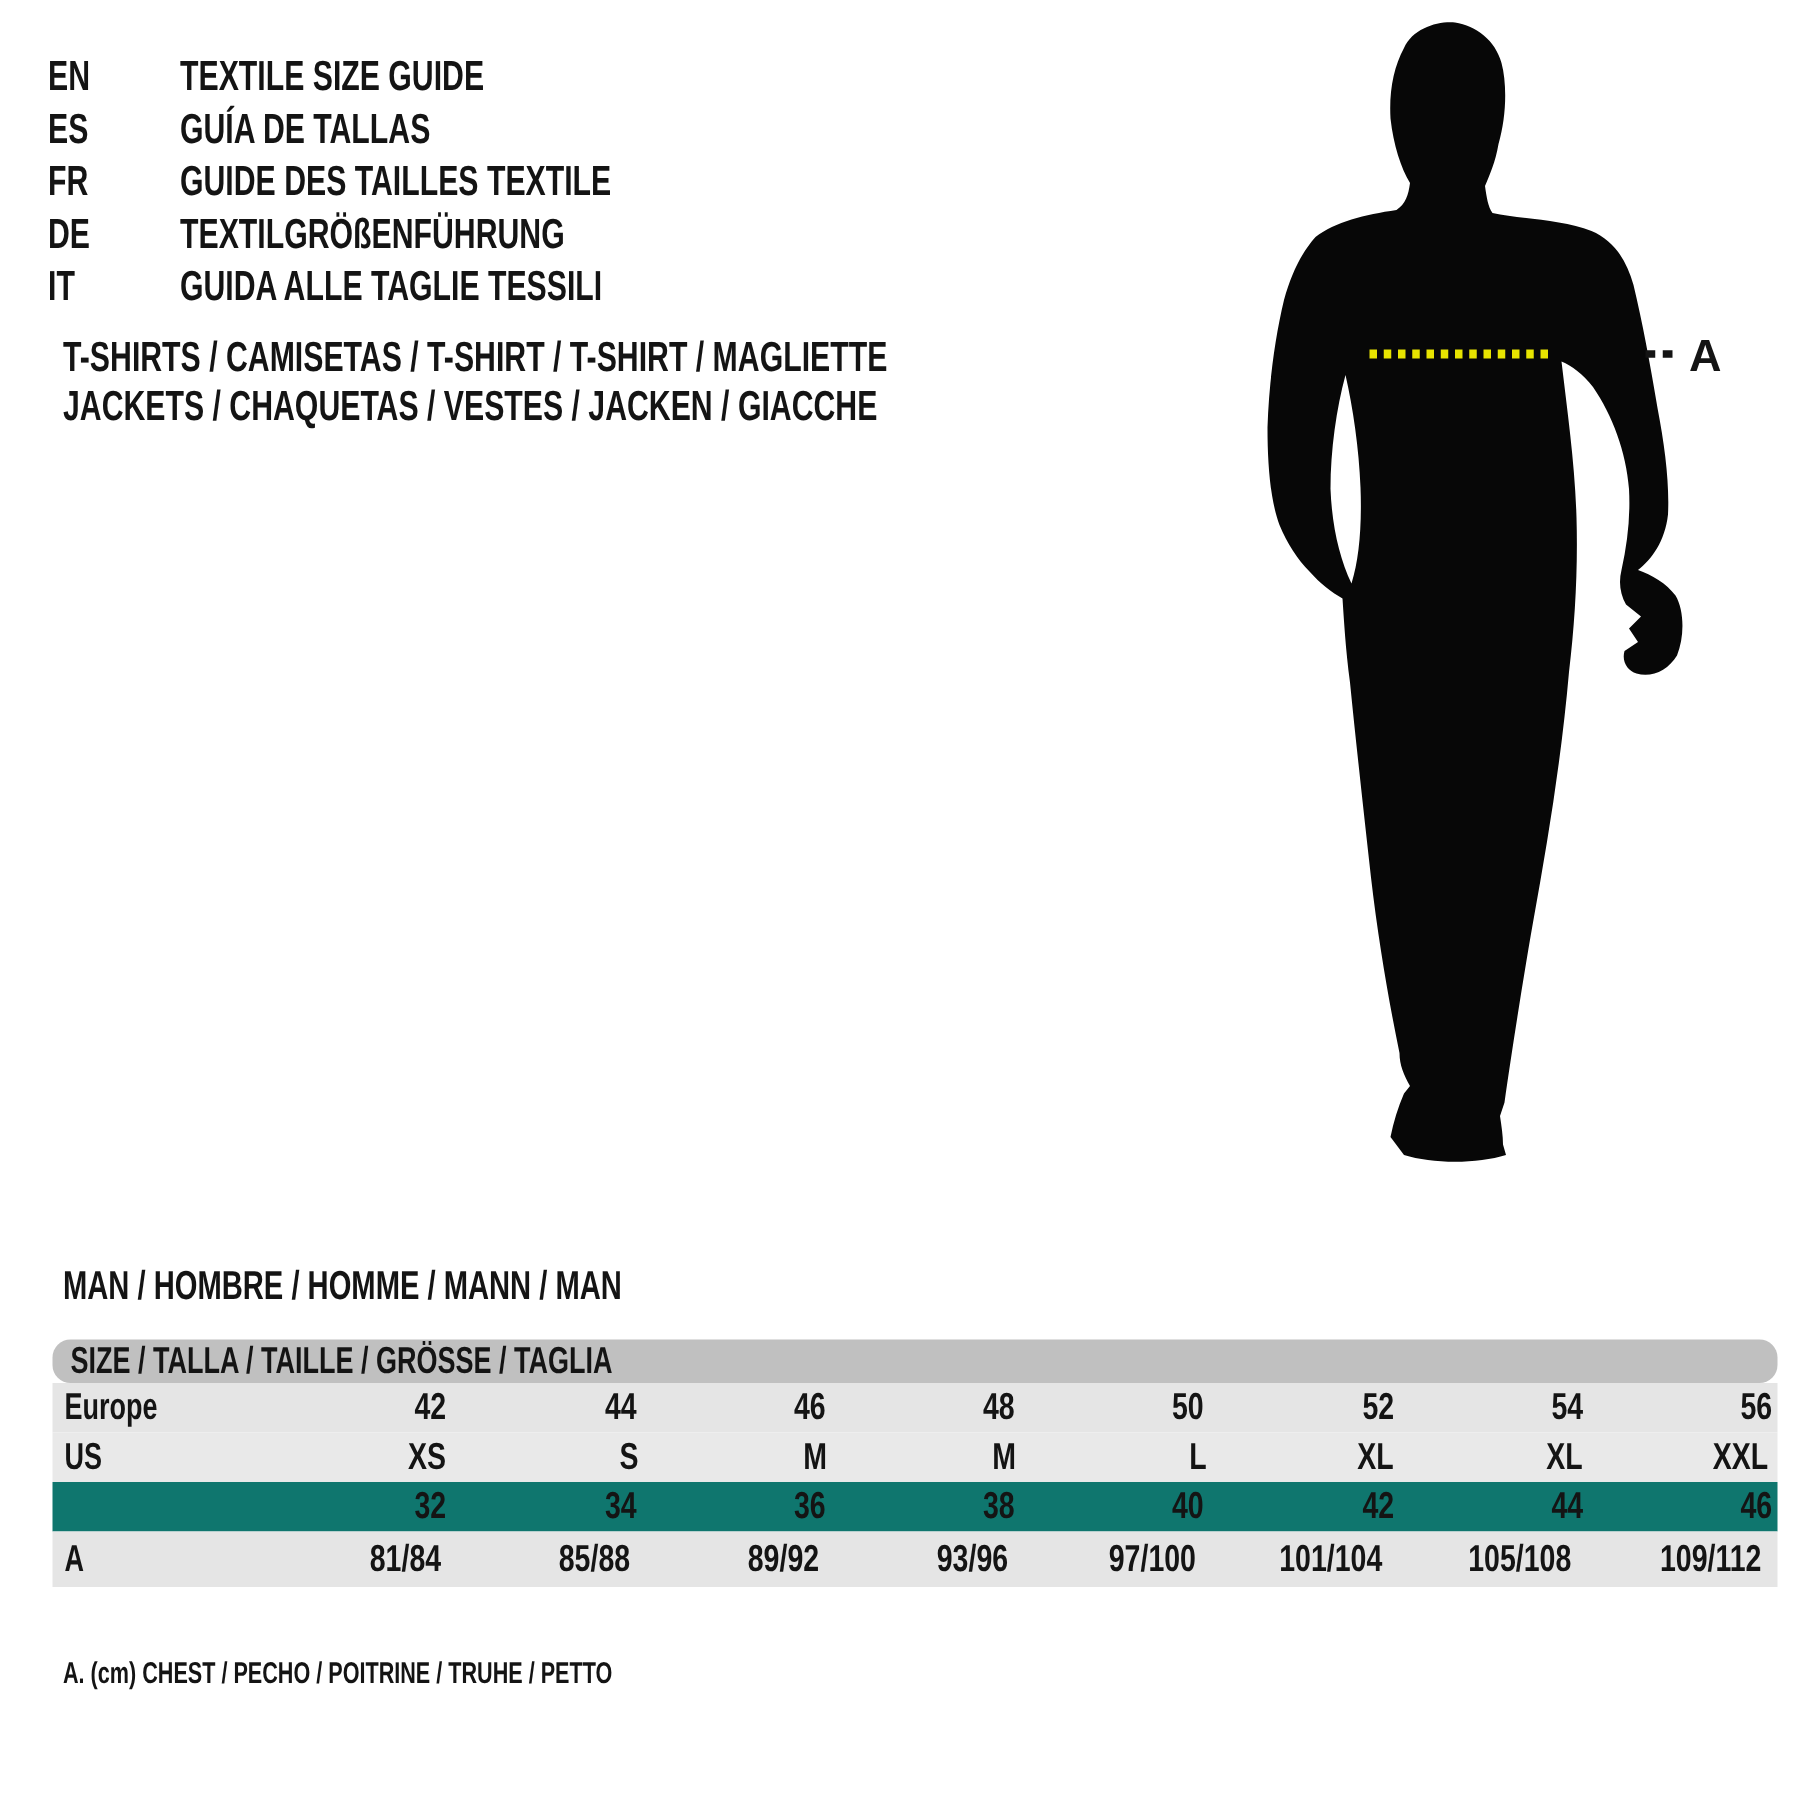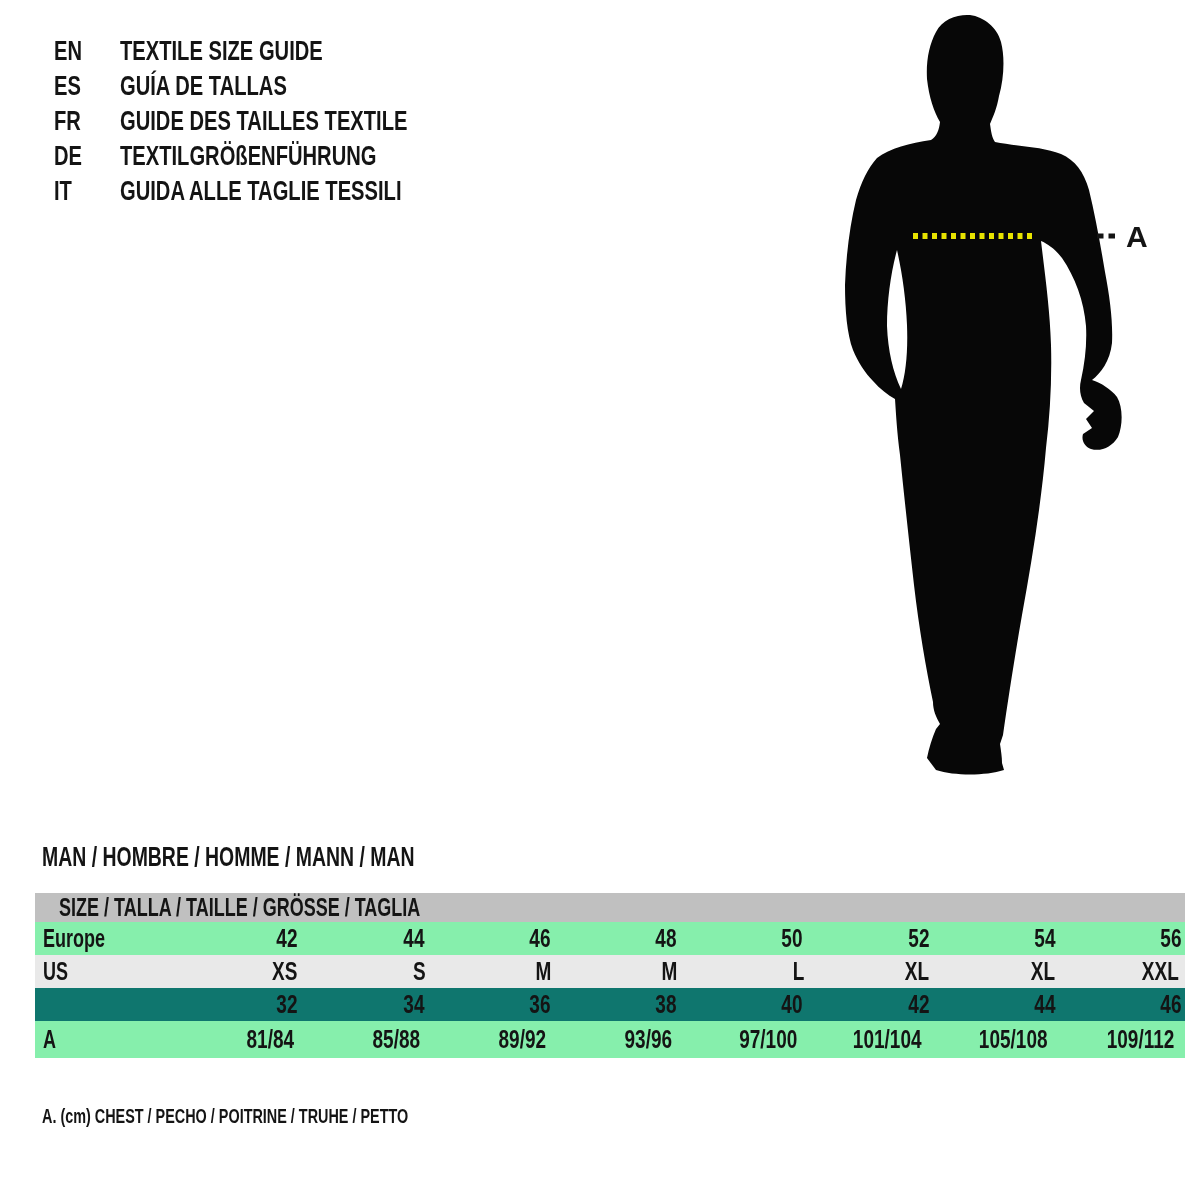--- a/index.html
+++ b/index.html
@@ -7,40 +7,40 @@
     width:1200px;height:1200px;background:#ffffff;position:relative;
     font-family:"Liberation Sans","DejaVu Sans",sans-serif;
     color:#141414;overflow:hidden;
   }
   .cnd{display:inline-block;transform:scaleX(0.72);transform-origin:0 50%;white-space:nowrap;}
   .cnd-c{display:inline-block;transform:scaleX(0.76);transform-origin:50% 50%;white-space:nowrap;}
 
   
   .lang-block{position:absolute;left:0;top:33px;}
   .lang-row{height:35px;line-height:35px;font-size:28px;font-weight:700;}
-  .lang-code{position:absolute;left:54px;}
+  .lang-code{position:absolute;left:32px;}
   .lang-label{position:absolute;left:120px;}
   .lang-row{position:relative;}
 
   
   .category-block{position:absolute;left:42px;top:221px;}
   .category-line{height:33px;line-height:33px;font-size:28px;font-weight:700;}
 
   
   .figure-svg{position:absolute;left:0;top:0;width:1200px;height:1200px;}
   .figure-svg text{font-family:"Liberation Sans","DejaVu Sans",sans-serif;font-weight:700;}
 
   
   .man-heading{position:absolute;left:42px;top:844px;font-size:27px;font-weight:700;line-height:27px;text-align:center;}
 
   
   .size-table{position:absolute;left:35px;top:893px;width:1150px;}
-  .thead{height:29px;line-height:29px;background:#c0c0c0;font-size:25px;font-weight:700;padding-left:24px;box-sizing:border-box;}
+  .thead{height:29px;line-height:29px;background:#c0c0c0;font-size:25px;font-weight:700;padding-left:12px;box-sizing:border-box;border-radius:12px;}
   .trow{display:flex;align-items:center;font-size:25px;font-weight:700;}
-  .trow.r0,.trow.r3{background:#86efac;}
+  .trow.r0,.trow.r3{background:#e5e5e5;}
   .trow.r1{background:#e9e9e9;gap:45px;}
   .trow.r2{background:#0f766e;}
   .h33{height:33px;}
   .h37{height:37px;}
   .tlabel{width:140px;padding-left:8px;box-sizing:border-box;flex:0 0 auto;}
   .tcell{flex:1 1 0;text-align:right;}
 
   
   .footnote{position:absolute;left:42px;top:1103px;font-size:20px;font-weight:700;line-height:27px;}
 </style>
@@ -64,20 +64,22 @@
     <span class="lang-code"><span class="cnd">DE</span></span>
     <span class="lang-label"><span class="cnd">TEXTILGRÖßENFÜHRUNG</span></span>
   </div>
   <div class="lang-row">
     <span class="lang-code"><span class="cnd">IT</span></span>
     <span class="lang-label"><span class="cnd">GUIDA ALLE TAGLIE TESSILI</span></span>
   </div>
 </div>
 
 <div class="category-block">
+  <div class="category-line"><span class="cnd">T-SHIRTS / CAMISETAS / T-SHIRT / T-SHIRT / MAGLIETTE</span></div>
+  <div class="category-line"><span class="cnd">JACKETS / CHAQUETAS / VESTES / JACKEN / GIACCHE</span></div>
 </div>
 
 <svg class="figure-svg" viewBox="0 0 1200 1200" xmlns="http://www.w3.org/2000/svg">
   <path fill-rule="evenodd" d="M 936 32
            C 942 19 958 14 970 15
            C 984 17 997 27 1001 42
            C 1005 57 1004 79 999 96
            C 997 108 993 117 990 124
            C 991 131 992 138 995 142
            C 1013 146 1041 146 1061 154

